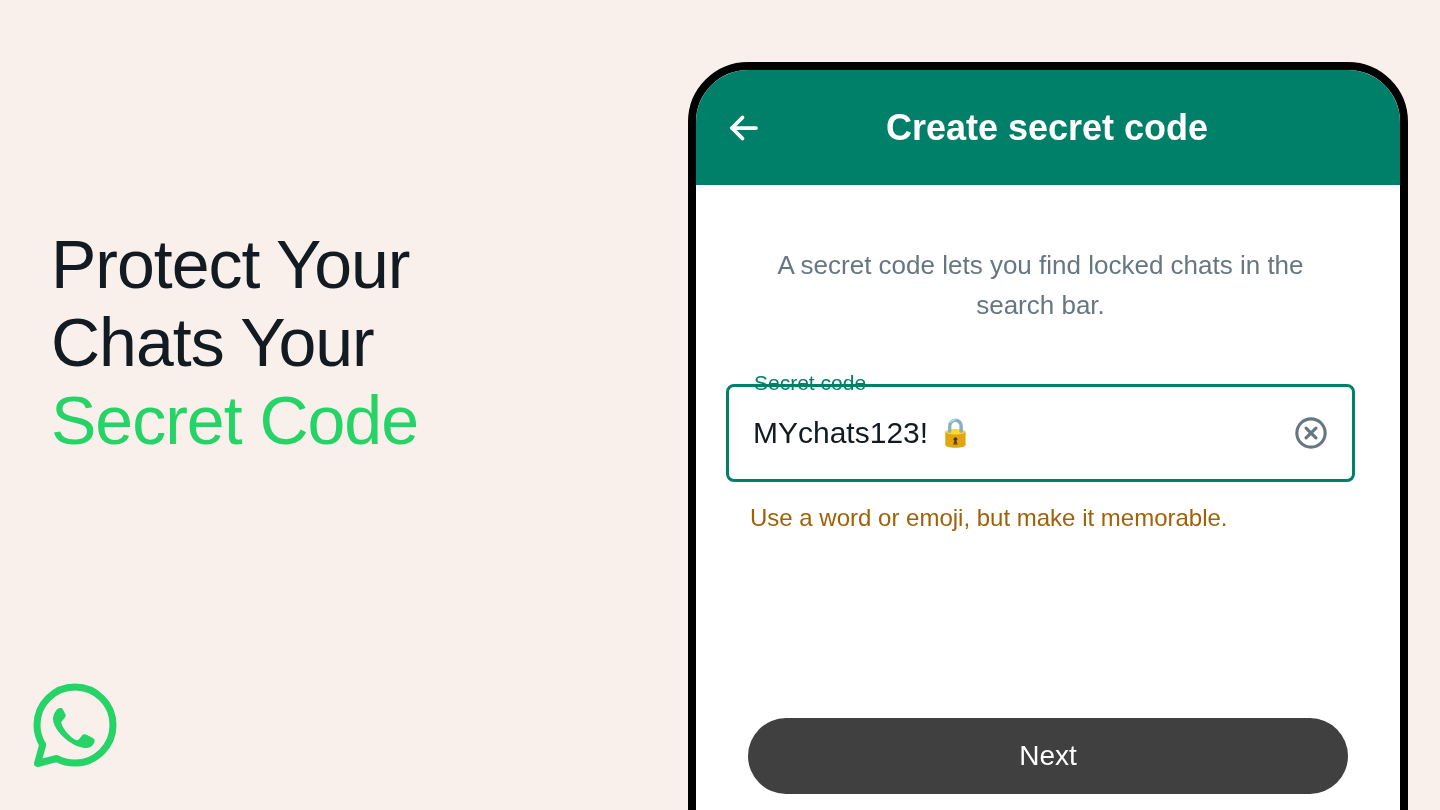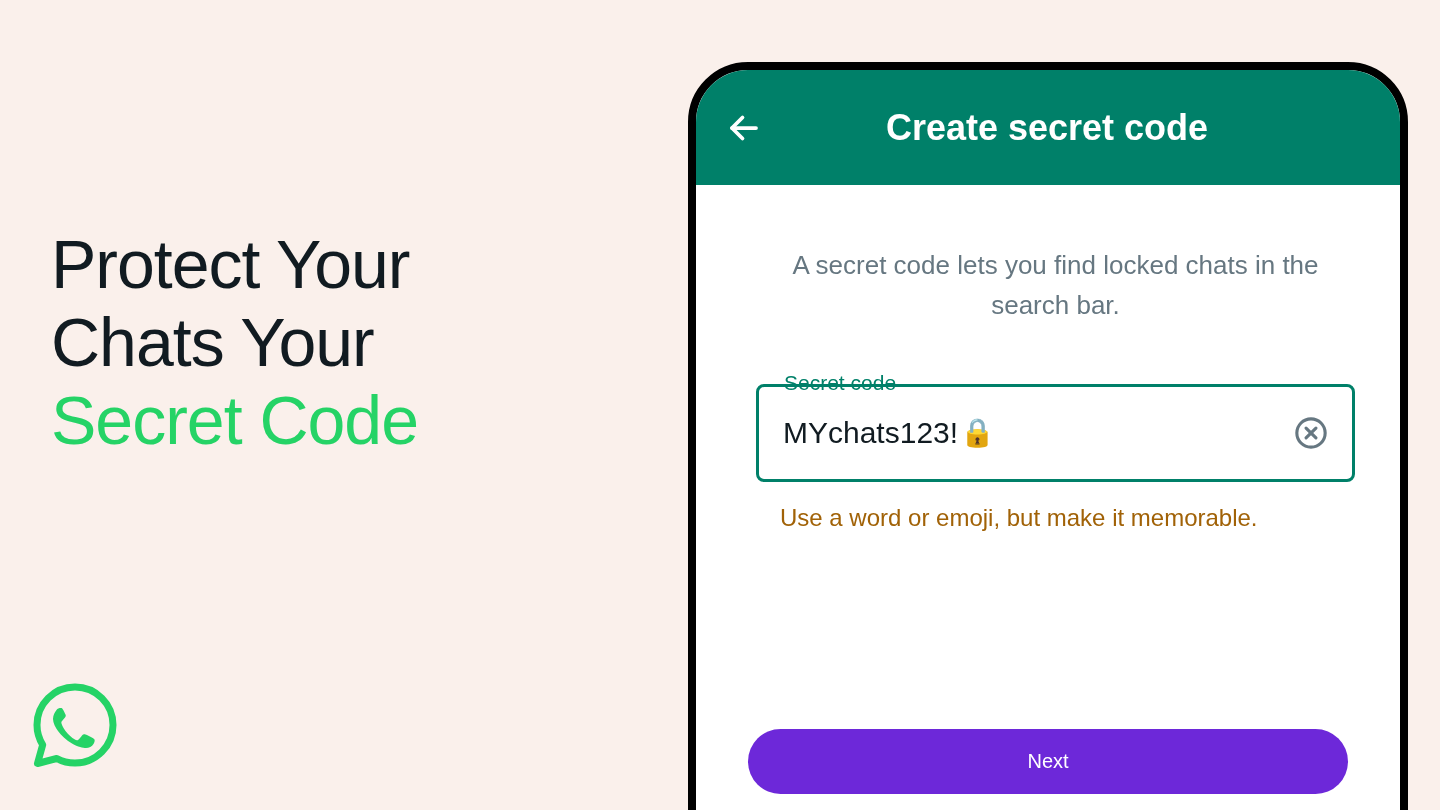--- a/index.html
+++ b/index.html
@@ -67,21 +67,21 @@
     .app-bar-title {
       color: #ffffff;
       font-size: 36px;
       font-weight: 600;
       flex: 1;
       text-align: center;
       padding-right: 50px;
     }
     
     .screen-content {
-      padding: 60px 45px 0 60px;
+      padding: 60px 45px 0 30px;
     }
     
     .description {
       color: #667781;
       font-size: 26px;
       text-align: center;
       line-height: 1.55;
       font-weight: 400;
       padding: 0 20px;
     }
@@ -112,21 +112,21 @@
       font-weight: 500;
     }
     
     .input-value {
       flex: 1;
       font-size: 30px;
       color: #111b21;
       font-weight: 400;
       display: flex;
       align-items: center;
-      gap: 2px;
+      gap: 10px;
     }
     
     .lock-emoji {
       font-size: 28px;
     }
     
     .clear-btn {
       cursor: pointer;
       display: flex;
       align-items: center;
@@ -139,28 +139,28 @@
       margin-top: 22px;
       padding-left: 24px;
     }
     
     .next-btn {
       position: absolute;
       bottom: 20px;
       left: 50%;
       transform: translateX(-50%);
       width: 600px;
-      height: 65px;
-      background: #6d28d9;
+      height: 76px;
+      background: #404040;
       border-radius: 40px;
       display: flex;
       align-items: center;
       justify-content: center;
       color: #ffffff;
-      font-size: 20px;
+      font-size: 28px;
       font-weight: 500;
       cursor: pointer;
     }
   </style>
 </head>
 <body>
 
 <div class="headline">
   <span>Protect Your</span><br>
   <span>Chats Your</span><br>

